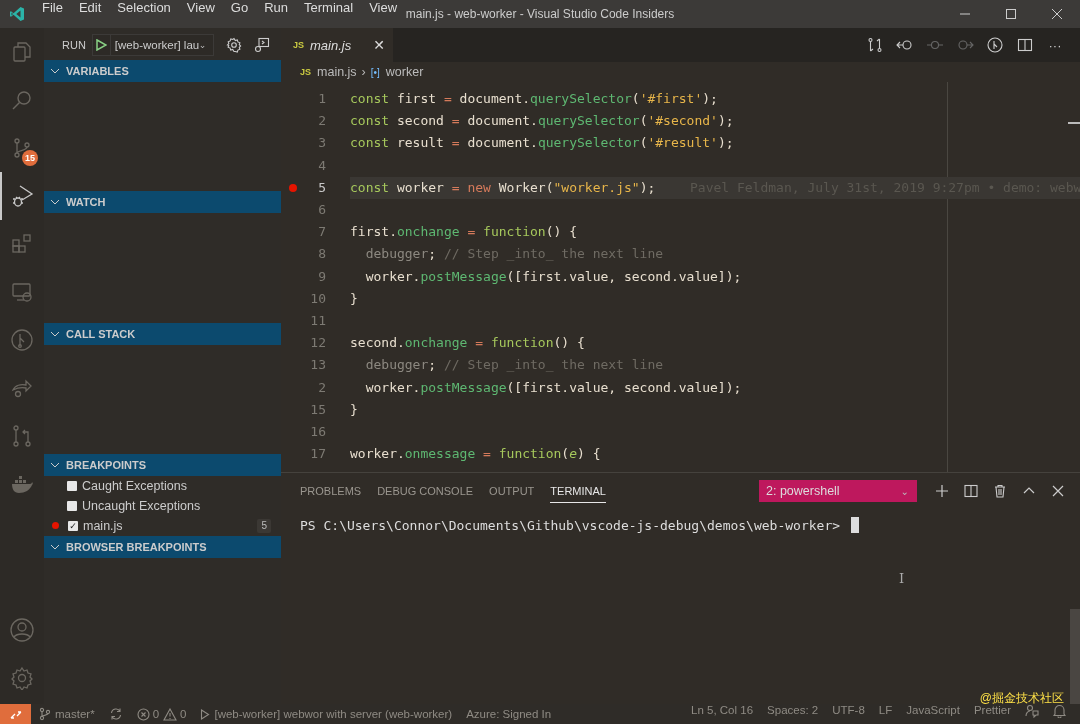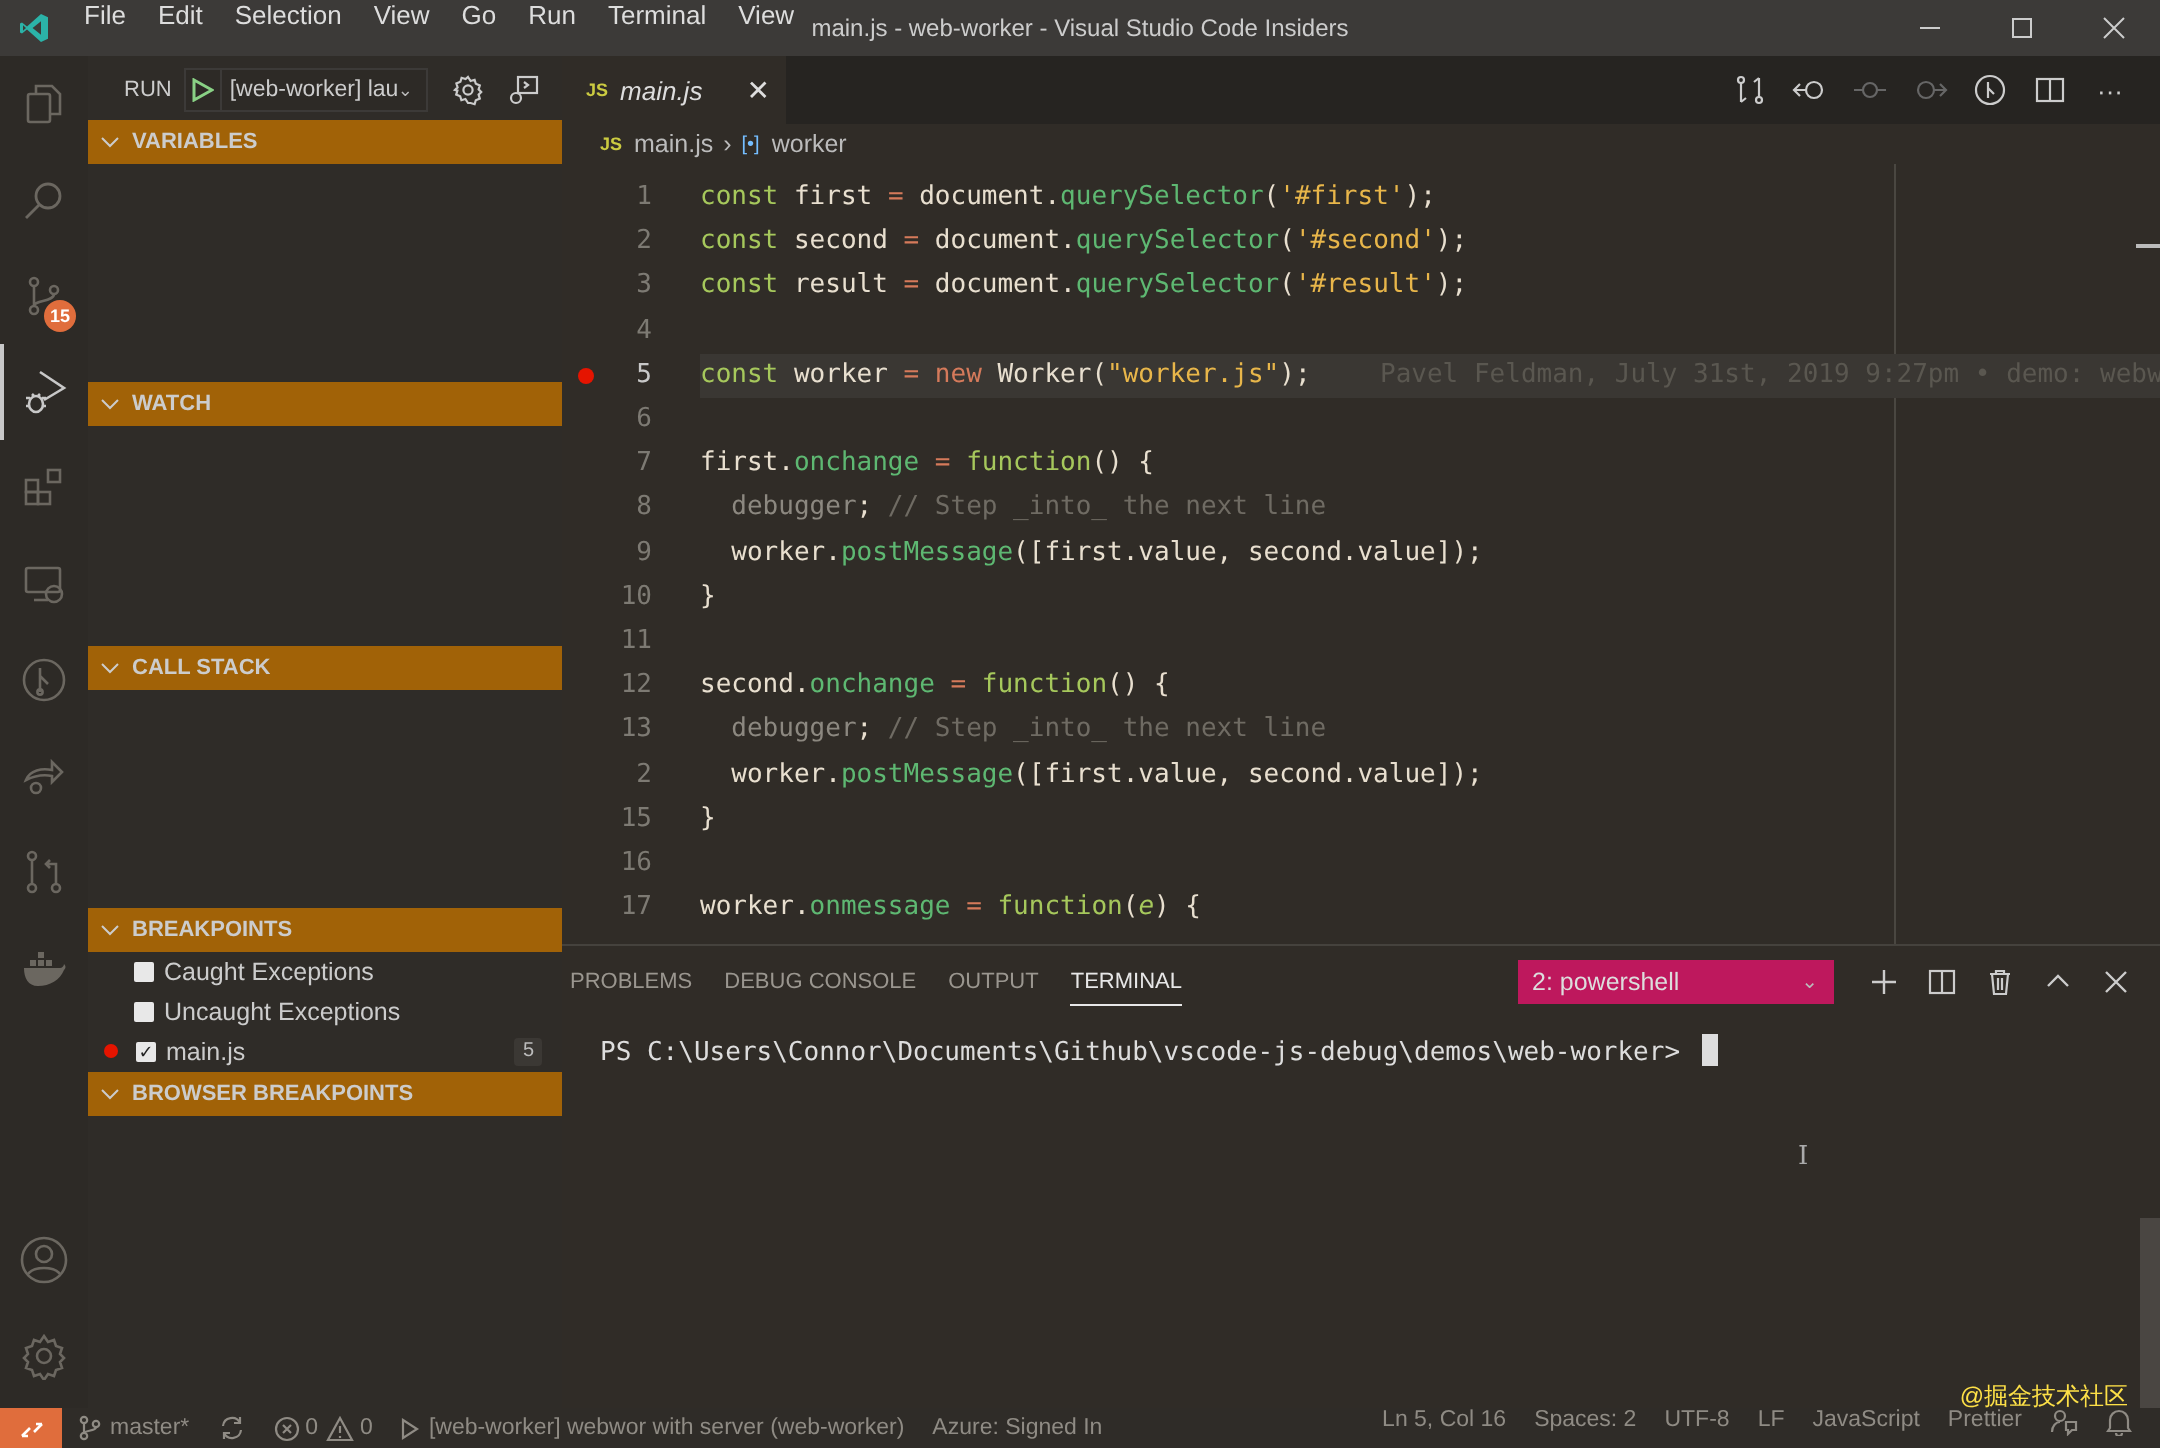--- a/index.html
+++ b/index.html
@@ -16,21 +16,21 @@
 .act.active{border-left:2px solid #c8c8c8}
 .badge{position:absolute;left:22px;top:26px;width:16px;height:16px;border-radius:8px;background:#e06d3c;color:#fff;font-size:9px;font-weight:bold;text-align:center;line-height:16px}
 .sidebar{position:absolute;left:44px;top:28px;width:237px;height:676px;background:#2f2c28}
 .runbar{height:34px;display:flex;align-items:center;padding-left:18px}
 .runlabel{font-size:11px;color:#ccc;margin-right:6px}
 .runsel{display:flex;align-items:center;border:1px solid #3c3a38;background:#2d2a26;height:22px;width:122px}
 .runsel .play{width:18px;height:20px;display:flex;align-items:center;justify-content:center;border-right:1px solid #3c3a38}
 .runsel .txt{font-size:11.5px;color:#ccc;padding-left:4px;white-space:nowrap;overflow:hidden;width:88px}
 .runsel .chev{font-size:9px;color:#bbb}
 .sbicon{margin-left:12px;display:flex;align-items:center}
-.sechead{height:22px;display:flex;align-items:center;background:#a16207;font-size:11px;font-weight:bold;color:#ccc;padding-left:4px;position:absolute;left:0;width:237px}
+.sechead{height:22px;display:flex;align-items:center;background:#0c4a6e;font-size:11px;font-weight:bold;color:#ccc;padding-left:4px;position:absolute;left:0;width:237px}
 .sechead .cv{width:14px;display:inline-flex;justify-content:center;margin-right:4px}
 .bprow{position:absolute;left:0;width:237px;height:20px;display:flex;align-items:center;font-size:12.5px;color:#ccc}
 .cb{width:10px;height:10px;background:#e8e8e8;border-radius:1px;margin-right:5px;display:inline-flex;align-items:center;justify-content:center;font-size:9px;color:#222;line-height:10px}
 .bpdot{position:absolute;left:8px;width:7px;height:7px;border-radius:50%;background:#e51400}
 .bpcount{position:absolute;right:10px;background:#3b3834;color:#bbb;font-size:10px;padding:0 4px;height:14px;line-height:14px;border-radius:2px}
 .tabsbar{position:absolute;left:281px;top:28px;width:799px;height:34px;background:#262421}
 .tab{position:absolute;left:0;top:0;width:112px;height:34px;background:#302c27;display:flex;align-items:center;padding-left:12px}
 .jsicon{color:#cbcb41;font-size:9px;font-weight:bold;margin-right:6px}
 .tab .name{font-style:italic;color:#ddd;font-size:13px}
 .tab .close{position:absolute;right:8px;color:#ddd;font-size:14px}
@@ -44,21 +44,21 @@
 .line.cur .code{background:#3a3733;}
 .lnum{position:absolute;left:0;width:45px;text-align:right;color:#7d7a73}
 .line.cur .lnum{color:#c8c8c8}
 .code{position:absolute;left:69px;padding-right:600px;color:#e8dfcf}
 .bp{position:absolute;left:8px;top:7px;width:8px;height:8px;border-radius:50%;background:#e51400}
 .t-kw{color:#a6c85c}.t-id{color:#e8dfcf}.t-fn{color:#5eb872}.t-str{color:#e8b64a}.t-op{color:#d57a5b}.t-new{color:#d57a5b}.t-cls{color:#e8dfcf}.t-cm{color:#6f6b63}.t-dbg{color:#8c8880}.t-par{color:#a6c85c;font-style:italic}.t-fk{color:#a6c85c}
 .blame{color:#5a5750;position:absolute;left:409px}
 .ruler{position:absolute;left:666px;top:0;width:1px;height:390px;background:#4a4741}
 .ovmark{position:absolute;right:0;top:40px;width:12px;height:2px;background:#bbb}
 .panel{position:absolute;left:281px;top:472px;width:799px;height:232px;background:#302c27;border-top:1px solid #45423d}
-.ptabs{position:absolute;left:4px;top:0;height:36px;display:flex;align-items:flex-start}
+.ptabs{position:absolute;left:19px;top:0;height:36px;display:flex;align-items:flex-start}
 .ptab{font-size:11px;color:#9a968f;margin-right:16px;height:36px;line-height:36px;position:relative}
 .ptab.active{color:#e7e7e7}
 .ptab.active:after{content:"";position:absolute;left:0;right:0;bottom:6px;height:1px;background:#e7e7e7}
 .termsel{position:absolute;left:478px;top:7px;width:158px;height:22px;background:#be185d;display:flex;align-items:center;padding-left:7px;font-size:12.5px;color:#ddd}
 .termsel .chev{position:absolute;right:8px;font-size:10px;color:#bbb}
 .pactions{position:absolute;left:646px;top:7px;display:flex;height:22px;align-items:center}
 .pactions div{width:29px;display:flex;justify-content:center;color:#ccc}
 .termline{position:absolute;left:19px;top:44px;font-family:"DejaVu Sans Mono",monospace;font-size:13px;color:#ddd;white-space:pre}
 .cursor{display:inline-block;width:8px;height:16px;background:#ddd;vertical-align:-3px;margin-left:3px}
 .ibeam{position:absolute;left:618px;top:98px;color:#aaa;font-family:"DejaVu Serif",serif;font-size:13px}

